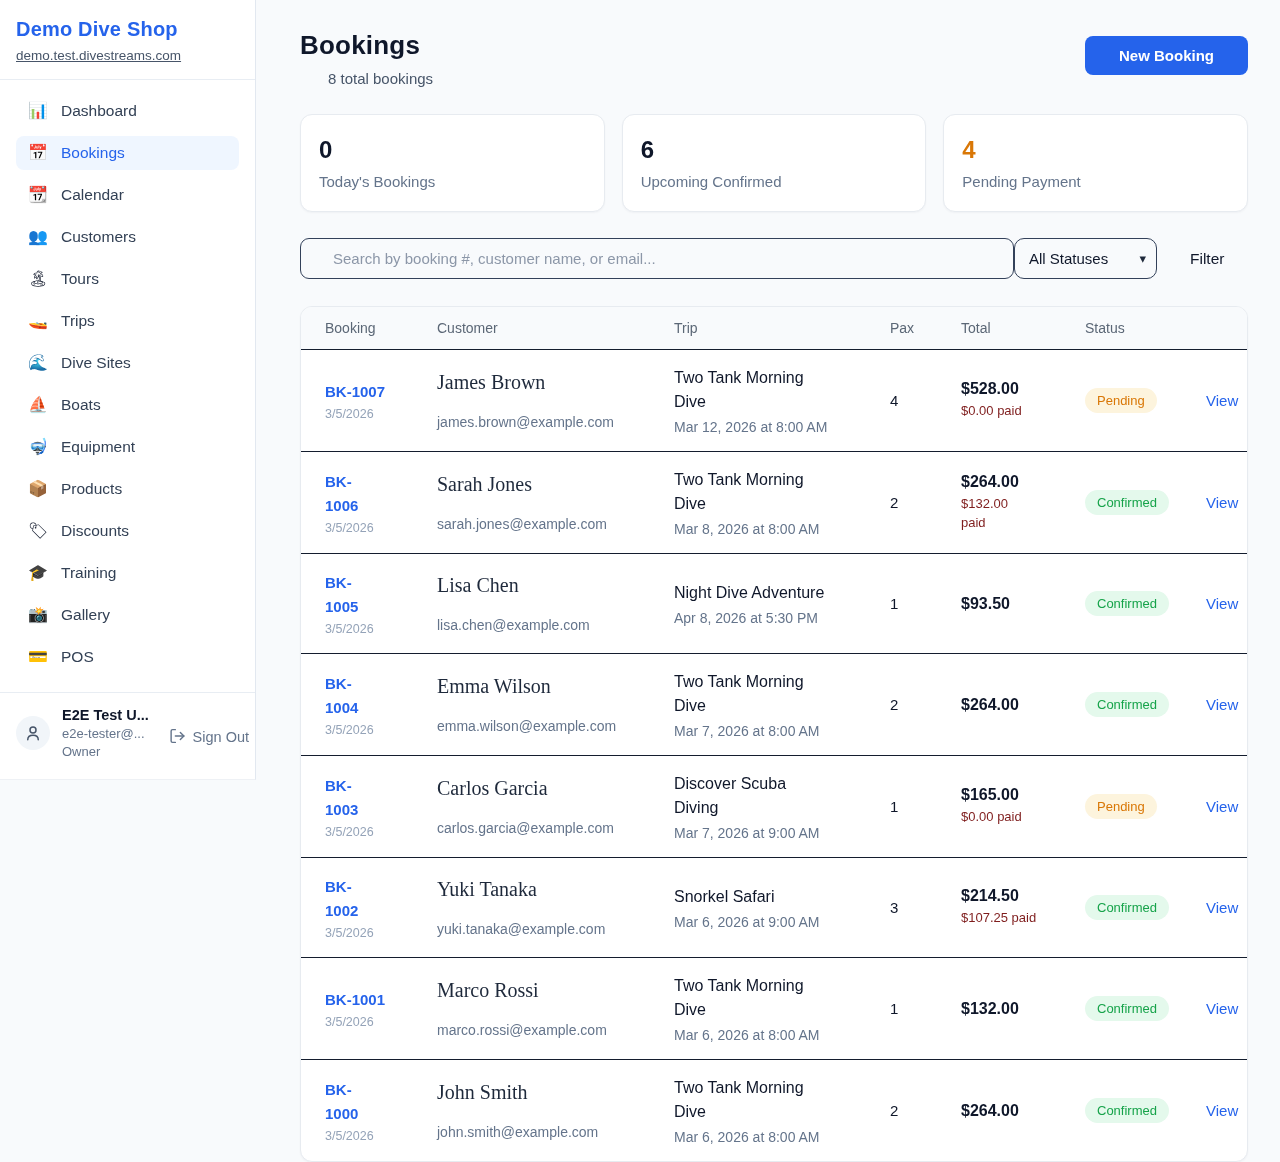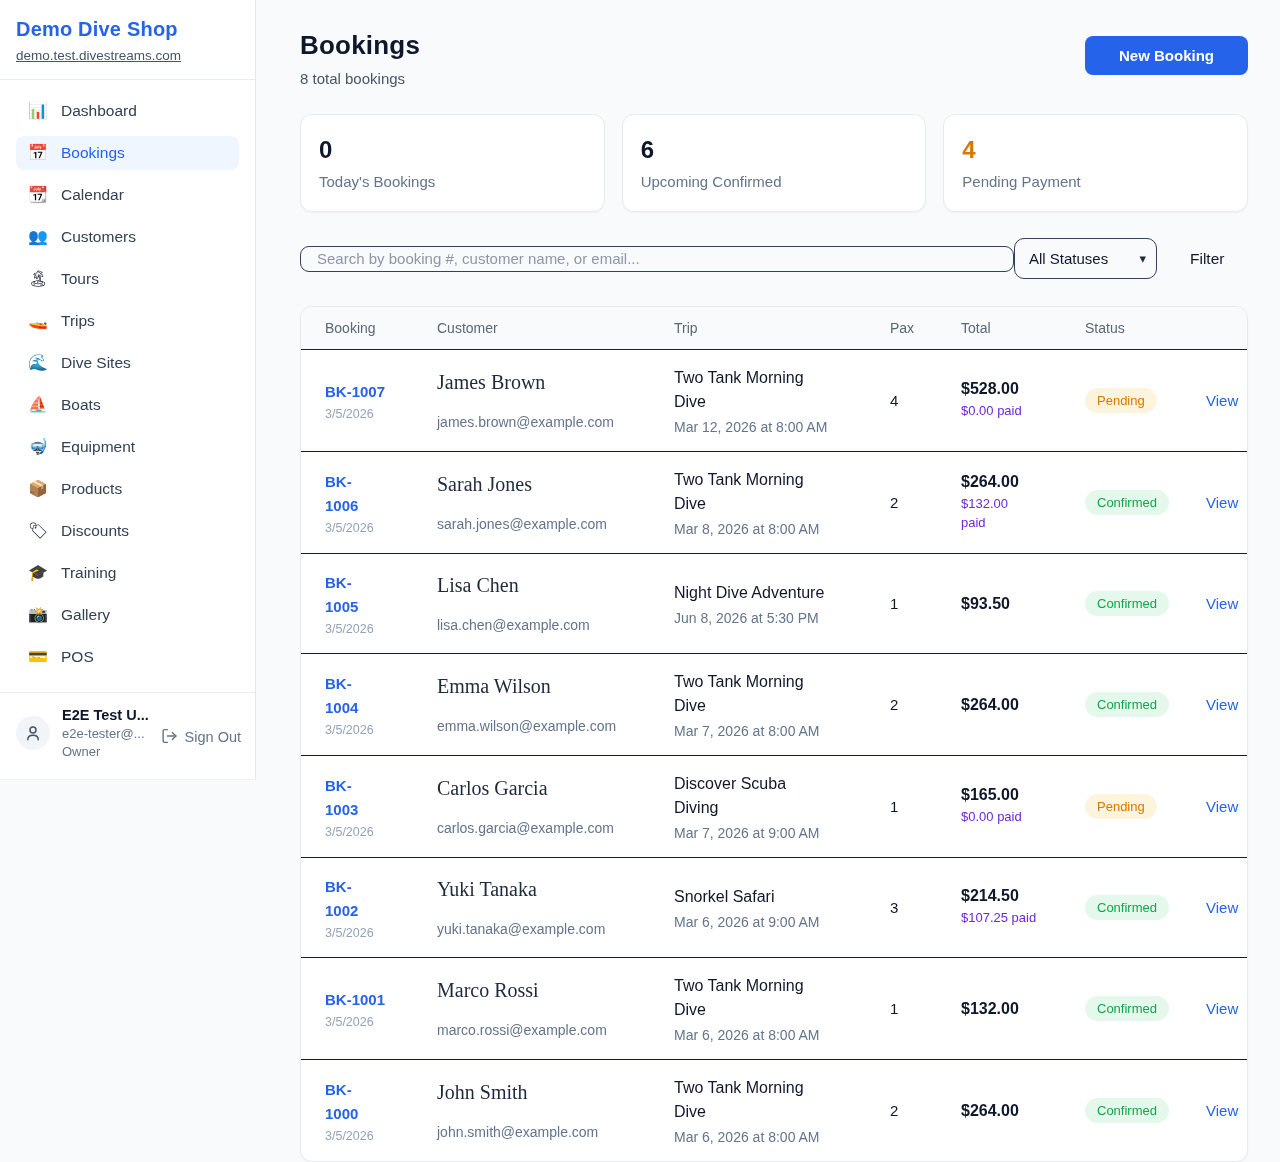--- a/index.html
+++ b/index.html
@@ -42,50 +42,50 @@
   .avatar {
     width: 34px; height: 34px; border-radius: 50%;
     background: #f1f5f9; display: flex; align-items: center; justify-content: center;
     flex: 0 0 34px;
   }
   .user-meta { min-width: 0; }
   .user-name { font-size: 14.5px; font-weight: 700; color: #0f172a; white-space: nowrap; }
   .user-email { font-size: 13px; color: #64748b; margin-top: 3px; white-space: nowrap; }
   .user-role { font-size: 13px; color: #64748b; margin-top: 3px; }
   .signout {
-    position: absolute; right: 14px; top: 50%; transform: translateY(-50%);
+    position: absolute; right: 6px; top: 50%; transform: translateY(-50%);
     display: flex; align-items: center; gap: 7px;
     color: #64748b; font-size: 14.5px; cursor: pointer; background: none; border: none;
     font-family: inherit;
   }
 
   
   .main { flex: 1; padding: 30px 32px 0 32px; min-width: 0; }
   .page-head { display: flex; align-items: flex-start; justify-content: space-between; }
   .page-title { font-size: 26px; font-weight: 700; color: #0f172a; letter-spacing: .2px; }
-  .page-subtitle { margin-top: 9px; font-size: 15px; color: #475569; }
+  .page-subtitle { margin-top: 9px; font-size: 15px; color: #475569; margin-left: 28px; }
   .btn-primary {
     background: #2563eb; color: #fff; border: none; border-radius: 8px;
     font-size: 15px; font-weight: 600; padding: 11px 34px; cursor: pointer;
     font-family: inherit; margin-top: 6px;
   }
 
   .stats { display: grid; grid-template-columns: repeat(3, 1fr); gap: 17px; margin-top: 27px; }
   .stat-card {
     background: #fff; border: 1px solid #e7ebf0; border-radius: 12px;
     padding: 21px 18px; box-shadow: 0 1px 2px rgba(15,23,42,.04);
   }
   .stat-value { font-size: 24px; font-weight: 700; color: #0f172a; }
   .stat-value.orange { color: #d97706; }
   .stat-label { margin-top: 9px; font-size: 15px; color: #64748b; }
 
   .filter-row { display: flex; align-items: center; margin-top: 26px; }
   .search-input {
-    width: 714px; height: 26px; border: 1px solid #33415a; border-radius: 9px;
-    background: #f8fafc; padding: 0 16px; font-size: 15px; color: #0f172a;
+    width: 714px; height: 41px; border: 1px solid #33415a; border-radius: 9px;
+    background: #f8fafc; padding: 0 32px; font-size: 15px; color: #0f172a;
     font-family: inherit; outline: none;
   }
   .search-input::placeholder { color: #8c97a8; }
   .select-wrap { position: relative; }
   .status-select {
     width: 143px; height: 41px; border: 1px solid #33415a; border-radius: 10px;
     background: #f8fafc; font-size: 15px; color: #0f172a; font-family: inherit;
     padding: 0 28px 0 14px; appearance: none; -webkit-appearance: none; cursor: pointer;
   }
   .select-chevron {
@@ -109,21 +109,21 @@
   .trow:last-child { border-bottom: none; }
   .cell { padding: 16px 10px 16px 0; font-size: 15px; }
   .bk-id { color: #2563eb; font-weight: 600; font-size: 15px; white-space: pre-line; text-decoration: none; cursor: pointer; line-height: 1.55; display: inline-block; }
   .bk-date { color: #94a3b8; font-size: 12.5px; margin-top: 4px; }
   .cust-name { color: #1e293b; font-size: 20px; font-family: Liberation Serif, serif; }
   .cust-email { color: #64748b; font-size: 14px; margin-top: 20px; }
   .trip-name { color: #0f172a; font-size: 16px; font-weight: 500; white-space: pre-line; line-height: 1.5; }
   .trip-time { color: #64748b; font-size: 14px; margin-top: 5px; }
   .c-pax { color: #0f172a; font-size: 15px; }
   .total-amt { font-size: 16px; font-weight: 700; color: #0f172a; }
-  .total-paid { font-size: 13px; color: #6d28d9; margin-top: 4px; white-space: pre-line; line-height: 1.45; }
+  .total-paid { font-size: 13px; color: #7f1d1d; margin-top: 4px; white-space: pre-line; line-height: 1.45; }
   .badge {
     display: inline-block; font-size: 13px; padding: 5px 12px; border-radius: 999px;
   }
   .badge-pending { background: #fdf4dd; color: #d97706; }
   .badge-confirmed { background: #e4f9ec; color: #16a34a; }
   .view-link { color: #2563eb; font-size: 15px; text-decoration: none; cursor: pointer; }
 </style>
 </head>
 <body>
 
@@ -319,21 +319,21 @@
       <a class="bk-id">BK-
 1005</a>
       <div class="bk-date">3/5/2026</div>
     </div>
     <div class="cell">
       <div class="cust-name">Lisa Chen</div>
       <div class="cust-email">lisa.chen@example.com</div>
     </div>
     <div class="cell">
       <div class="trip-name">Night Dive Adventure</div>
-      <div class="trip-time">Jun 8, 2026 at 5:30 PM</div>
+      <div class="trip-time">Apr 8, 2026 at 5:30 PM</div>
     </div>
     <div class="cell c-pax">1</div>
     <div class="cell">
       <div class="total-amt">$93.50</div>
 
     </div>
     <div class="cell">
       <span class="badge badge-confirmed">Confirmed</span>
     </div>
     <div class="cell">

